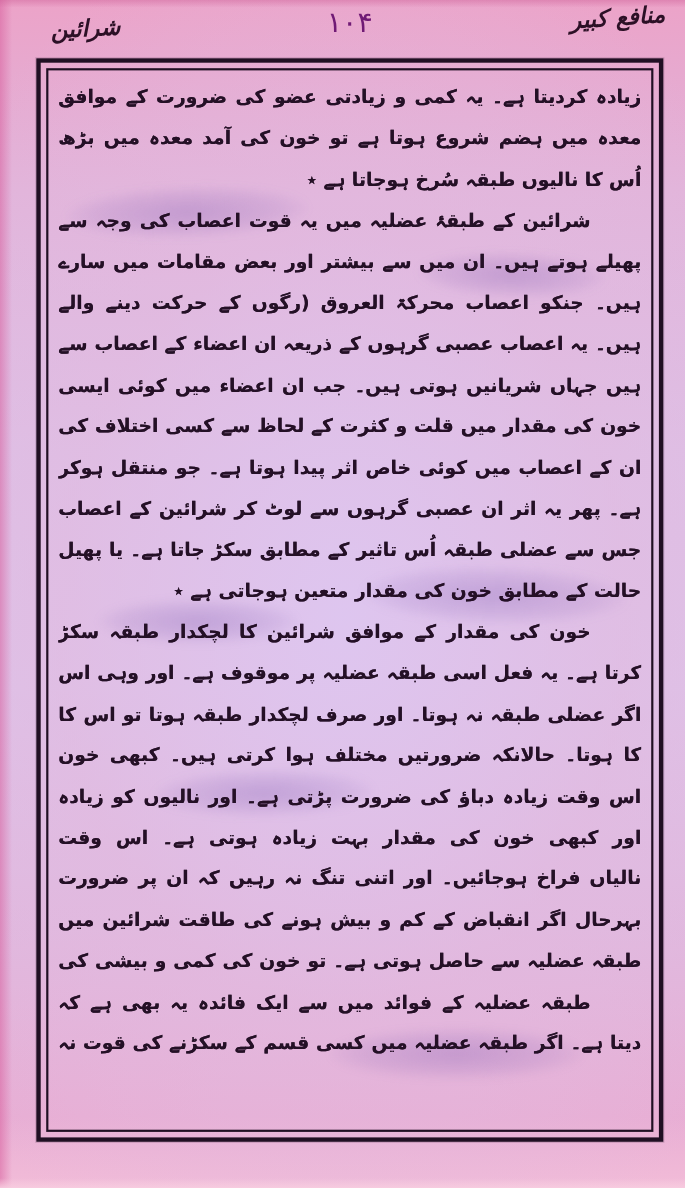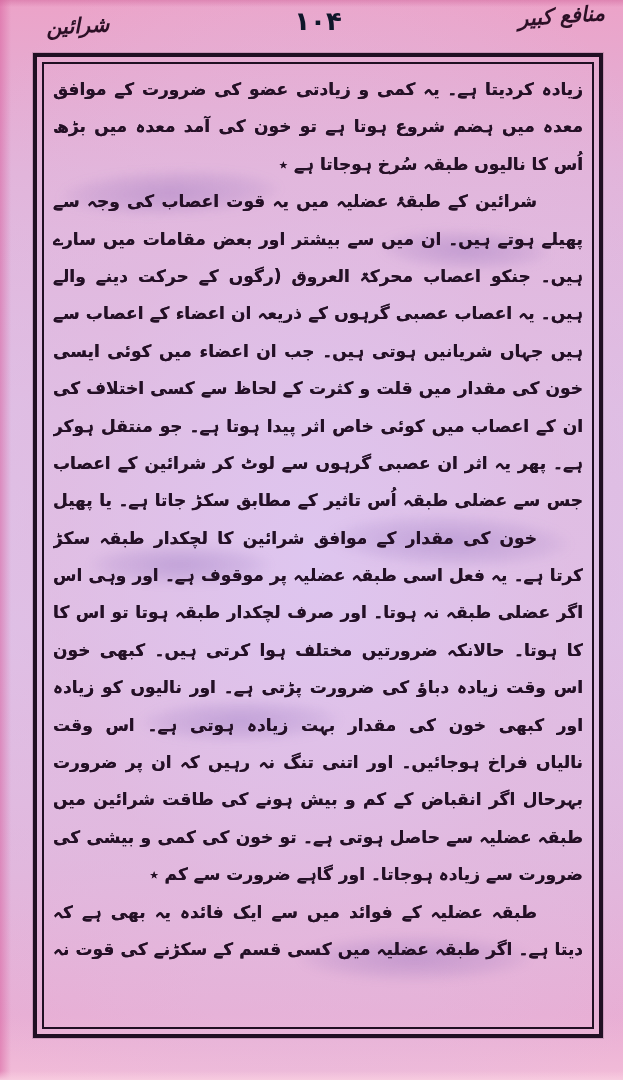--- a/index.html
+++ b/index.html
@@ -32,21 +32,21 @@
   .s5{left:300px;top:935px;width:230px;height:46px;}
   .s6{left:380px;top:230px;width:170px;height:40px;transform:rotate(2deg);}
 
   .header{position:absolute;left:0;top:0;right:0;height:52px;color:#32152f;}
   .running-title{
     position:absolute;right:18px;top:4px;font-size:21px;font-weight:700;
     font-style:italic;transform:rotate(-4deg);color:#2c1026;
   }
   .page-number{
     position:absolute;left:288px;top:6px;width:60px;text-align:center;
-    font-size:26px;font-weight:700;color:#0f172a;letter-spacing:2px;
+    font-size:26px;font-weight:400;color:#701a75;letter-spacing:2px;
   }
   .section-title{
     position:absolute;left:46px;top:14px;font-size:21px;font-weight:700;
     font-style:italic;transform:rotate(-3deg);color:#2c1026;
   }
 
   
   .frame{
     position:absolute;left:33px;top:53px;width:570px;height:985px;
     border:4px solid #200f23;padding:5px;box-sizing:border-box;
@@ -98,32 +98,32 @@
         <div class="para indent">
           <div class="line">شرائین کے طبقۂ عضلیہ میں یہ قوت اعصاب کی وجہ سے آتی ہے۔ جو اس میں</div>
           <div class="line">پھیلے ہوتے ہیں۔ ان میں سے بیشتر اور بعض مقامات میں سارے اعصاب ملکر ہوتے</div>
           <div class="line">ہیں۔ جنکو اعصاب محرکۃ العروق (رگوں کے حرکت دینے والے پٹھے) کہتے</div>
           <div class="line">ہیں۔ یہ اعصاب عصبی گرہوں کے ذریعہ ان اعضاء کے اعصاب سے اتصال رکھتے</div>
           <div class="line">ہیں جہاں شریانیں ہوتی ہیں۔ جب ان اعضاء میں کوئی ایسی حالت پیدا ہوتی ہے کہ</div>
           <div class="line">خون کی مقدار میں قلت و کثرت کے لحاظ سے کسی اختلاف کی ضرورت ہے، تو اس سے</div>
           <div class="line">ان کے اعصاب میں کوئی خاص اثر پیدا ہوتا ہے۔ جو منتقل ہوکر عصبی گرہوں تک پہنچتا</div>
           <div class="line">ہے۔ پھر یہ اثر ان عصبی گرہوں سے لوٹ کر شرائین کے اعصاب میں پہنچتا ہے۔</div>
           <div class="line">جس سے عضلی طبقہ اُس تاثیر کے مطابق سکڑ جاتا ہے۔ یا پھیل جاتا ہے۔ اور عضو کی</div>
+          <div class="line last">حالت کے مطابق خون کی مقدار متعین ہوجاتی ہے ٭</div>
         </div>
         <div class="para indent">
           <div class="line">خون کی مقدار کے موافق شرائین کا لچکدار طبقہ سکڑ کر، پھیل کر نالی کو تنگ یا فراخ</div>
           <div class="line">کرتا ہے۔ یہ فعل اسی طبقہ عضلیہ پر موقوف ہے۔ اور وہی اس اندازہ کو معین کرتا ہے</div>
           <div class="line">اگر عضلی طبقہ نہ ہوتا۔ اور صرف لچکدار طبقہ ہوتا تو اس کا دباؤ ہمیشہ ایک ہی طرح</div>
           <div class="line">کا ہوتا۔ حالانکہ ضرورتیں مختلف ہوا کرتی ہیں۔ کبھی خون کی مقدار تھوڑی ہوتی ہے۔</div>
           <div class="line">اس وقت زیادہ دباؤ کی ضرورت پڑتی ہے۔ اور نالیوں کو زیادہ تنگ ہونا پڑتا ہے</div>
           <div class="line">اور کبھی خون کی مقدار بہت زیادہ ہوتی ہے۔ اس وقت ضرورت پڑتی ہے۔ کہ</div>
           <div class="line">نالیاں فراخ ہوجائیں۔ اور اتنی تنگ نہ رہیں کہ ان پر ضرورت سے زیادہ دباؤ پڑے</div>
           <div class="line">بہرحال اگر انقباض کے کم و بیش ہونے کی طاقت شرائین میں نہ ہوتی۔ جو اس میں</div>
           <div class="line">طبقہ عضلیہ سے حاصل ہوتی ہے۔ تو خون کی کمی و بیشی کی صورت میں اسکا دباؤ گاہے</div>
-          <div class="line last">ضرورت سے زیادہ ہوجاتا۔ اور گاہے ضرورت سے کم ٭</div>
         </div>
         <div class="para indent">
           <div class="line">طبقہ عضلیہ کے فوائد میں سے ایک فائدہ یہ بھی ہے کہ جریانِ خون کو کم کرکے روک</div>
           <div class="line last">دیتا ہے۔ اگر طبقہ عضلیہ میں کسی قسم کے سکڑنے کی قوت نہ ہوتی تو معمولی زخموں کا</div>
         </div>
       </div>
   </div>
 </div>
 
 </body></html>

